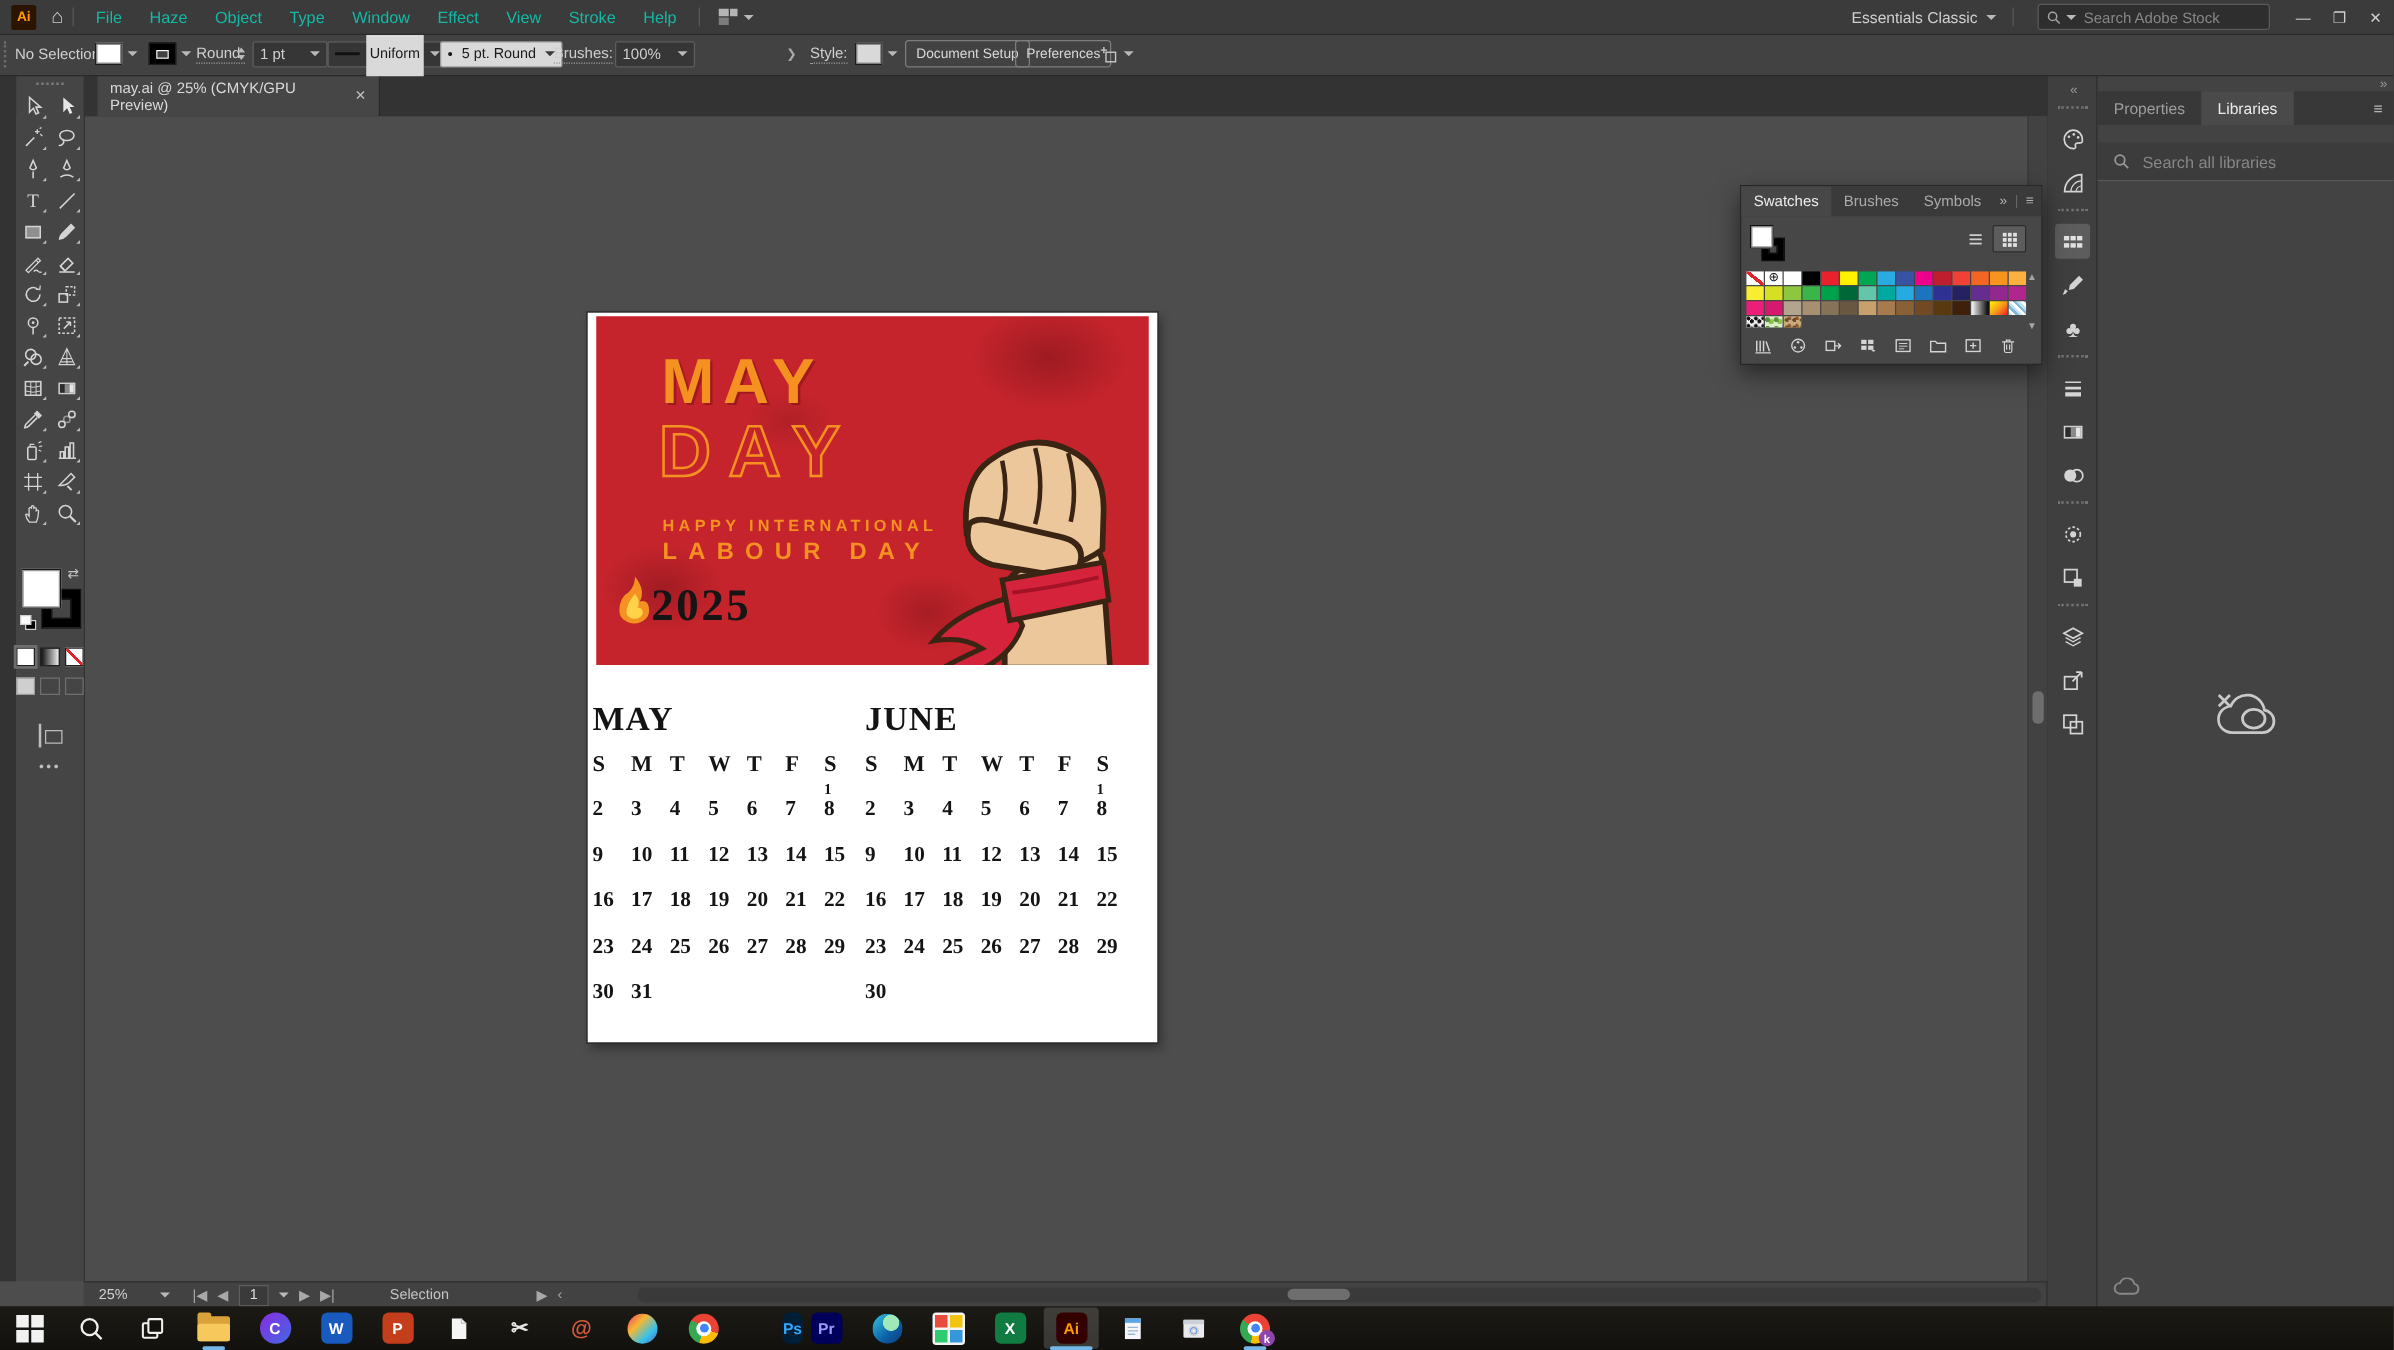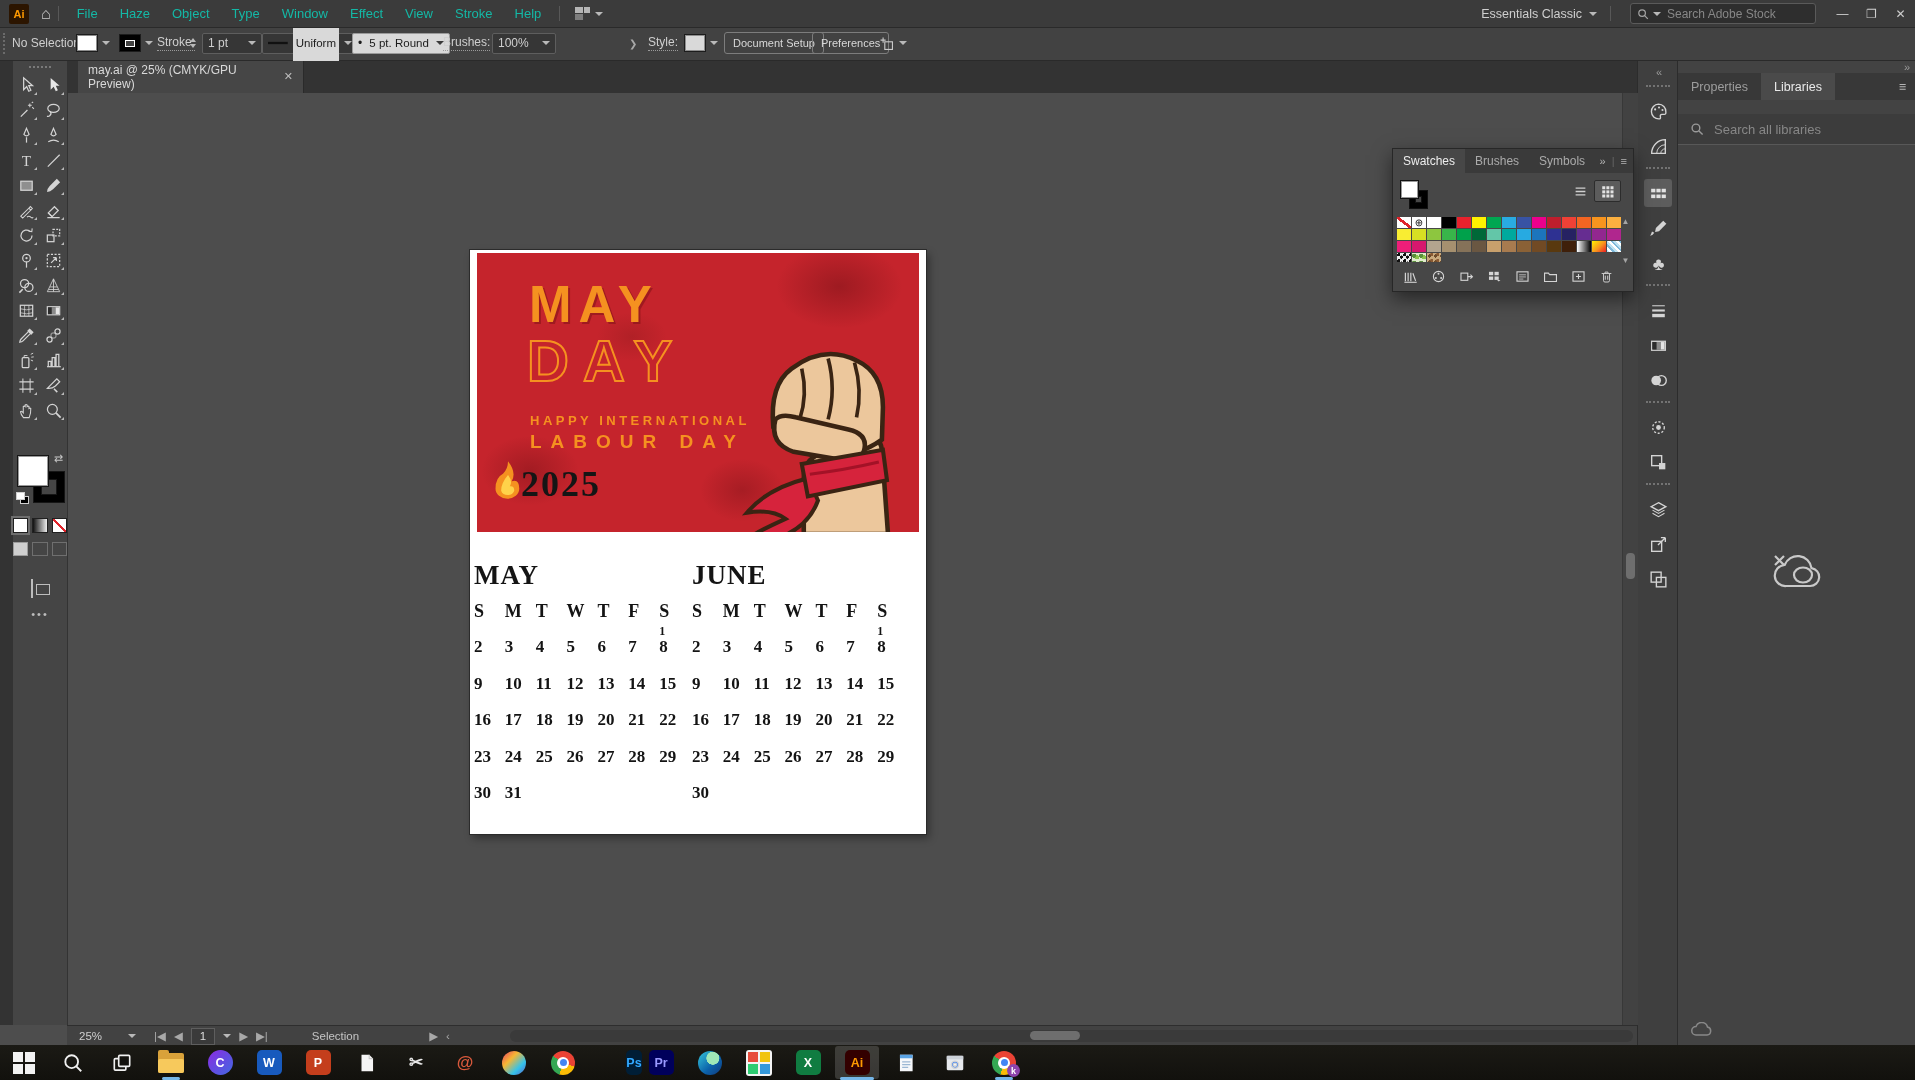--- a/index.html
+++ b/index.html
@@ -259,21 +259,21 @@
         <span class="swatch-box" style="background:#fff"></span>
         <span class="caret"></span>
       </div>
     <div class="cb" style="left:119px">
         <span class="stroke-box">
           <i></i>
         </span>
         <span class="caret"></span>
       </div>
     <div class="cb" style="left:157px">
-        <span class="u-dot">Stroke:</span>
+        <span class="u-dot">Round:</span>
       </div>
     <div class="cb" style="left:190px">
         <span class="mini-stepper">
           <b class="up"></b>
           <b class="dn"></b>
         </span>
       </div>
     <div class="cb" style="left:202px">
       <span class="combo" style="width:48px;justify-content:space-between">
           <span>1 pt</span>

